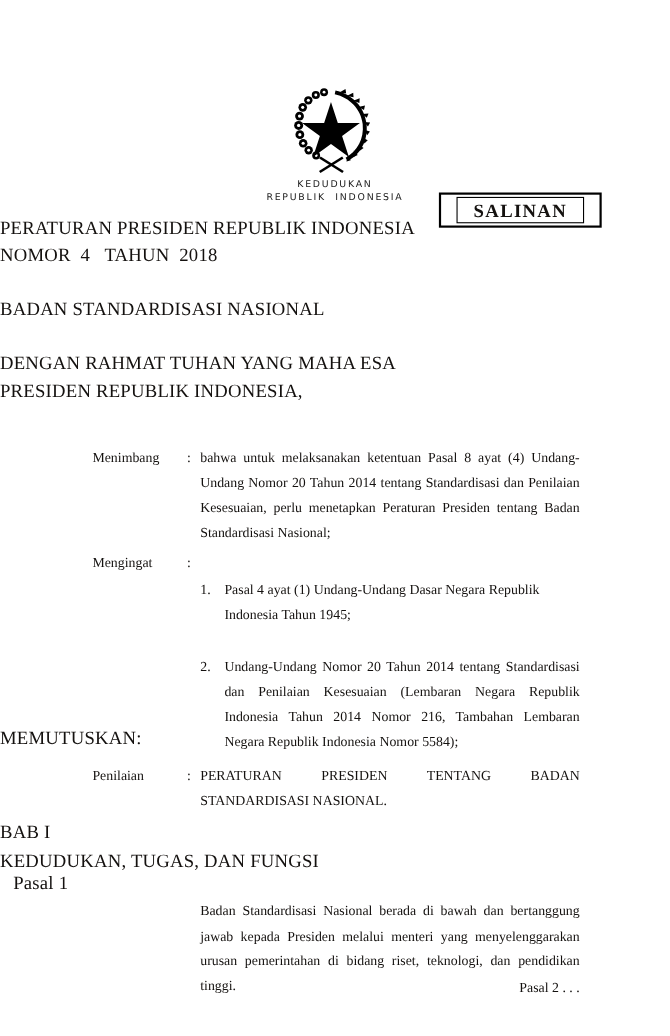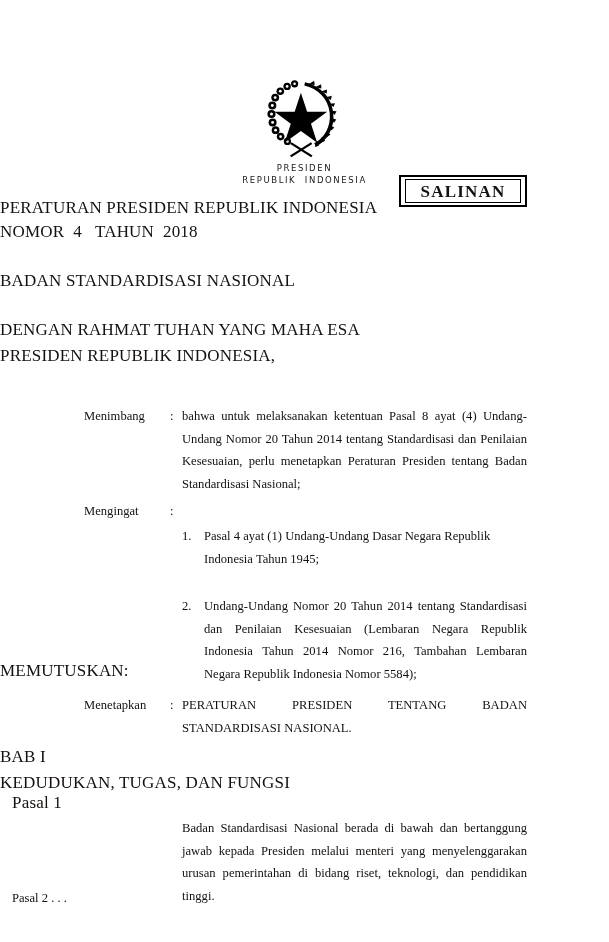--- a/index.html
+++ b/index.html
@@ -31,21 +31,21 @@
     top: 0;
     width: 86px;
     height: 88px;
   }
   .emblem svg { display: block; width: 86px; height: 88px; }
 
   .salinan-box {
     position: absolute;
     left: 399px;
     top: 101px;
-    width: 128px;
+    width: 148px;
     height: 32px;
     border: 2.5px solid #000;
     box-sizing: border-box;
     display: flex;
     align-items: center;
     justify-content: center;
     background: #fff;
   }
   .salinan-box .inner {
     border: 1px solid #000;
@@ -146,24 +146,24 @@
     line-height: 22.5px;
     text-align: justify;
     text-justify: inter-word;
   }
   .bodypara p { margin: 0; }
 
   .footer-note {
     position: absolute;
     left: 0;
     width: 527px;
+    text-align: right;
     font-size: 12.6px;
     line-height: 15px;
     white-space: pre;
-    margin-left: 12px;
   }
 
   
   .wide { letter-spacing: 0.2px; }
 </style>
 </head>
 <body>
 
 <div class="page">
 
@@ -221,21 +221,21 @@
     </div>
 
     <div class="salinan-box">
       <div class="inner">
         <span class="salinan-text">SALINAN</span>
       </div>
     </div>
   </div>
 
   <div class="presiden-caption">
-    <div>PRESIDEN</div>
+    <div>KEDUDUKAN</div>
     <div>REPUBLIK  INDONESIA</div>
   </div>
 
   <div class="center-line wide" style="top:200px;">PERATURAN PRESIDEN REPUBLIK INDONESIA</div>
   <div class="center-line wide" style="top:224px;">NOMOR  4   TAHUN  2018</div>
   <div class="center-line wide" style="top:273px;">BADAN STANDARDISASI NASIONAL</div>
 
   <div class="center-line wide" style="top:322px;">DENGAN RAHMAT TUHAN YANG MAHA ESA</div>
   <div class="center-line wide" style="top:348px;">PRESIDEN REPUBLIK INDONESIA,</div>
 
@@ -258,21 +258,21 @@
       <li>
         <span class="marker">2.</span>
         <span class="txt">Undang-Undang Nomor 20 Tahun 2014 tentang Standardisasi dan Penilaian Kesesuaian (Lembaran Negara Republik Indonesia Tahun 2014 Nomor 216, Tambahan Lembaran Negara Republik Indonesia Nomor 5584);</span>
       </li>
     </ol>
   </div>
 
   <div class="center-line wide" style="top:663px;">MEMUTUSKAN:</div>
 
   <div class="clause" style="top:694px;">
-    <span class="label">Menetapkan</span>
+    <span class="label">Penilaian</span>
     <span class="colon">:</span>
     <div class="body">
       <p>PERATURAN PRESIDEN TENTANG BADAN STANDARDISASI NASIONAL.</p>
     </div>
   </div>
 
   <div class="center-line wide" style="top:749px;">BAB I</div>
   <div class="center-line wide" style="top:775px;">KEDUDUKAN, TUGAS, DAN FUNGSI</div>
   <div class="center-line wide" style="top:795px;padding-left:12px;">Pasal 1</div>
 

